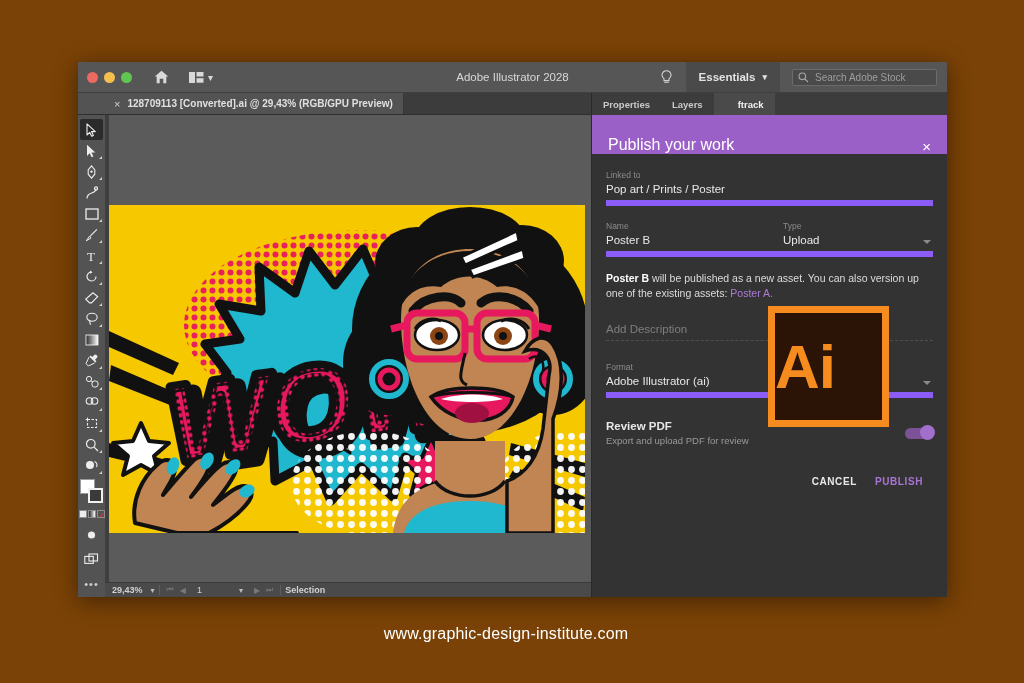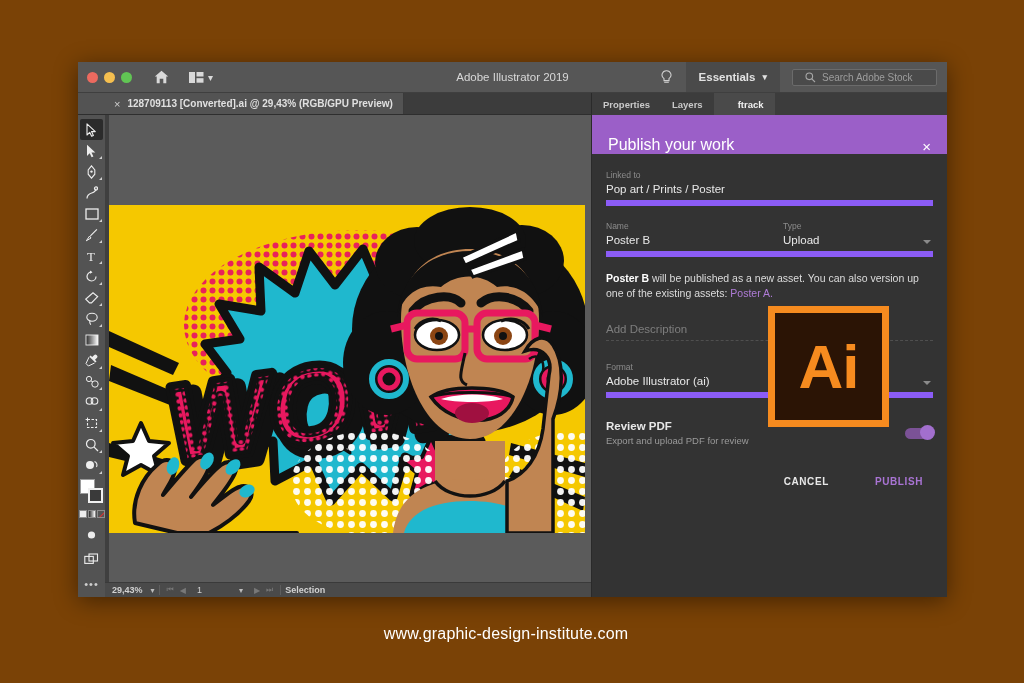--- a/index.html
+++ b/index.html
@@ -44,21 +44,21 @@
   #bulb-icon { padding: 0 14px; display:flex; align-items:center; }
   #workspace-switcher {
     display: flex; align-items: center; gap: 7px;
     background: #4A4A4A; height: 100%; padding: 12px 13px;
     font-size: 11.5px; color: #E2E2E2; font-weight: bold;
   }
   #stock-search {
     display: flex; align-items: center; gap: 6px;
     background: #4A4A4A; border: 1px solid #6b6b6b;
     height: 17px; width: 145px; margin: 0 10px 0 12px;
-    padding: 0 12px; border-radius: 2px;
+    padding: 0 5px; border-radius: 2px;
   }
   #stock-search-input {
     font-size: 10px; color: #9d9d9d; white-space: nowrap;
   }
 
   
   #tab-strip {
     height: 22px; background: #3C3C3C; display: flex; align-items: stretch;
     border-bottom: 1px solid #2e2e2e;
   }
@@ -193,31 +193,31 @@
   #toggle {
     width: 28px; height: 11px; border-radius: 6px;
     background: #7B5296; position: relative; flex: none;
   }
   #toggle-knob {
     position: absolute; right: -2px; top: -2.5px;
     width: 15px; height: 15px; border-radius: 50%; background: #A26FCD;
   }
   #panel-actions {
     margin-top: 30px; display: flex; justify-content: flex-end;
-    align-items: center; gap: 46px; padding-right: 10px;
+    align-items: center; gap: 18px; padding-right: 10px;
   }
   #btn-cancel { font-size: 10px; color: #E8E8E8; font-weight: bold; letter-spacing: .6px; }
   #btn-publish { font-size: 10px; color: #A974D4; font-weight: bold; letter-spacing: .6px; }
 
   
   #ai-logo {
     position: absolute; left: 768px; top: 306px;
     width: 121px; height: 121px;
     background: #2B1405; border: 7px solid #F68B1F;
-    display: flex; align-items: center; justify-content: center;
+    display: flex; align-items: center; 
     z-index: 20;
   }
   #ai-logo-text {
     font-family: "Liberation Sans", sans-serif;
     font-size: 62px; font-weight: bold; color: #F68B1F;
     letter-spacing: -1px; line-height: 1;
   }
 
   
   #footer-url {
@@ -246,21 +246,21 @@
 
     <div id="arrange-icon">
       <svg width="15" height="11" viewBox="0 0 15 11">
         <rect x="0" y="0" width="6" height="11" fill="#D9D9D9"></rect>
         <rect x="7.5" y="0" width="7" height="4.5" fill="#D9D9D9"></rect>
         <rect x="7.5" y="6.2" width="7" height="4.5" fill="#D9D9D9"></rect>
       </svg>
       <span style="color:#D9D9D9;font-size:10px;">▾</span>
     </div>
 
-    <div id="app-title">Adobe Illustrator 2019</div>
+    <div id="app-title">Adobe Illustrator 2028</div>
 
     <div id="title-right">
       <div id="bulb-icon">
         <svg width="11" height="15" viewBox="0 0 11 15">
           <path d="M5.5 0.7 A4.3 4.3 0 0 0 3 8.6 L3 10.6 L8 10.6 L8 8.6 A4.3 4.3 0 0 0 5.5 0.7 Z" fill="none" stroke="#CFCFCF" stroke-width="1.1"></path>
           <rect x="3.2" y="11.7" width="4.6" height="1.1" fill="#CFCFCF"></rect>
         </svg>
       </div>
       <div id="workspace-switcher">
         <span>Essentials</span>

